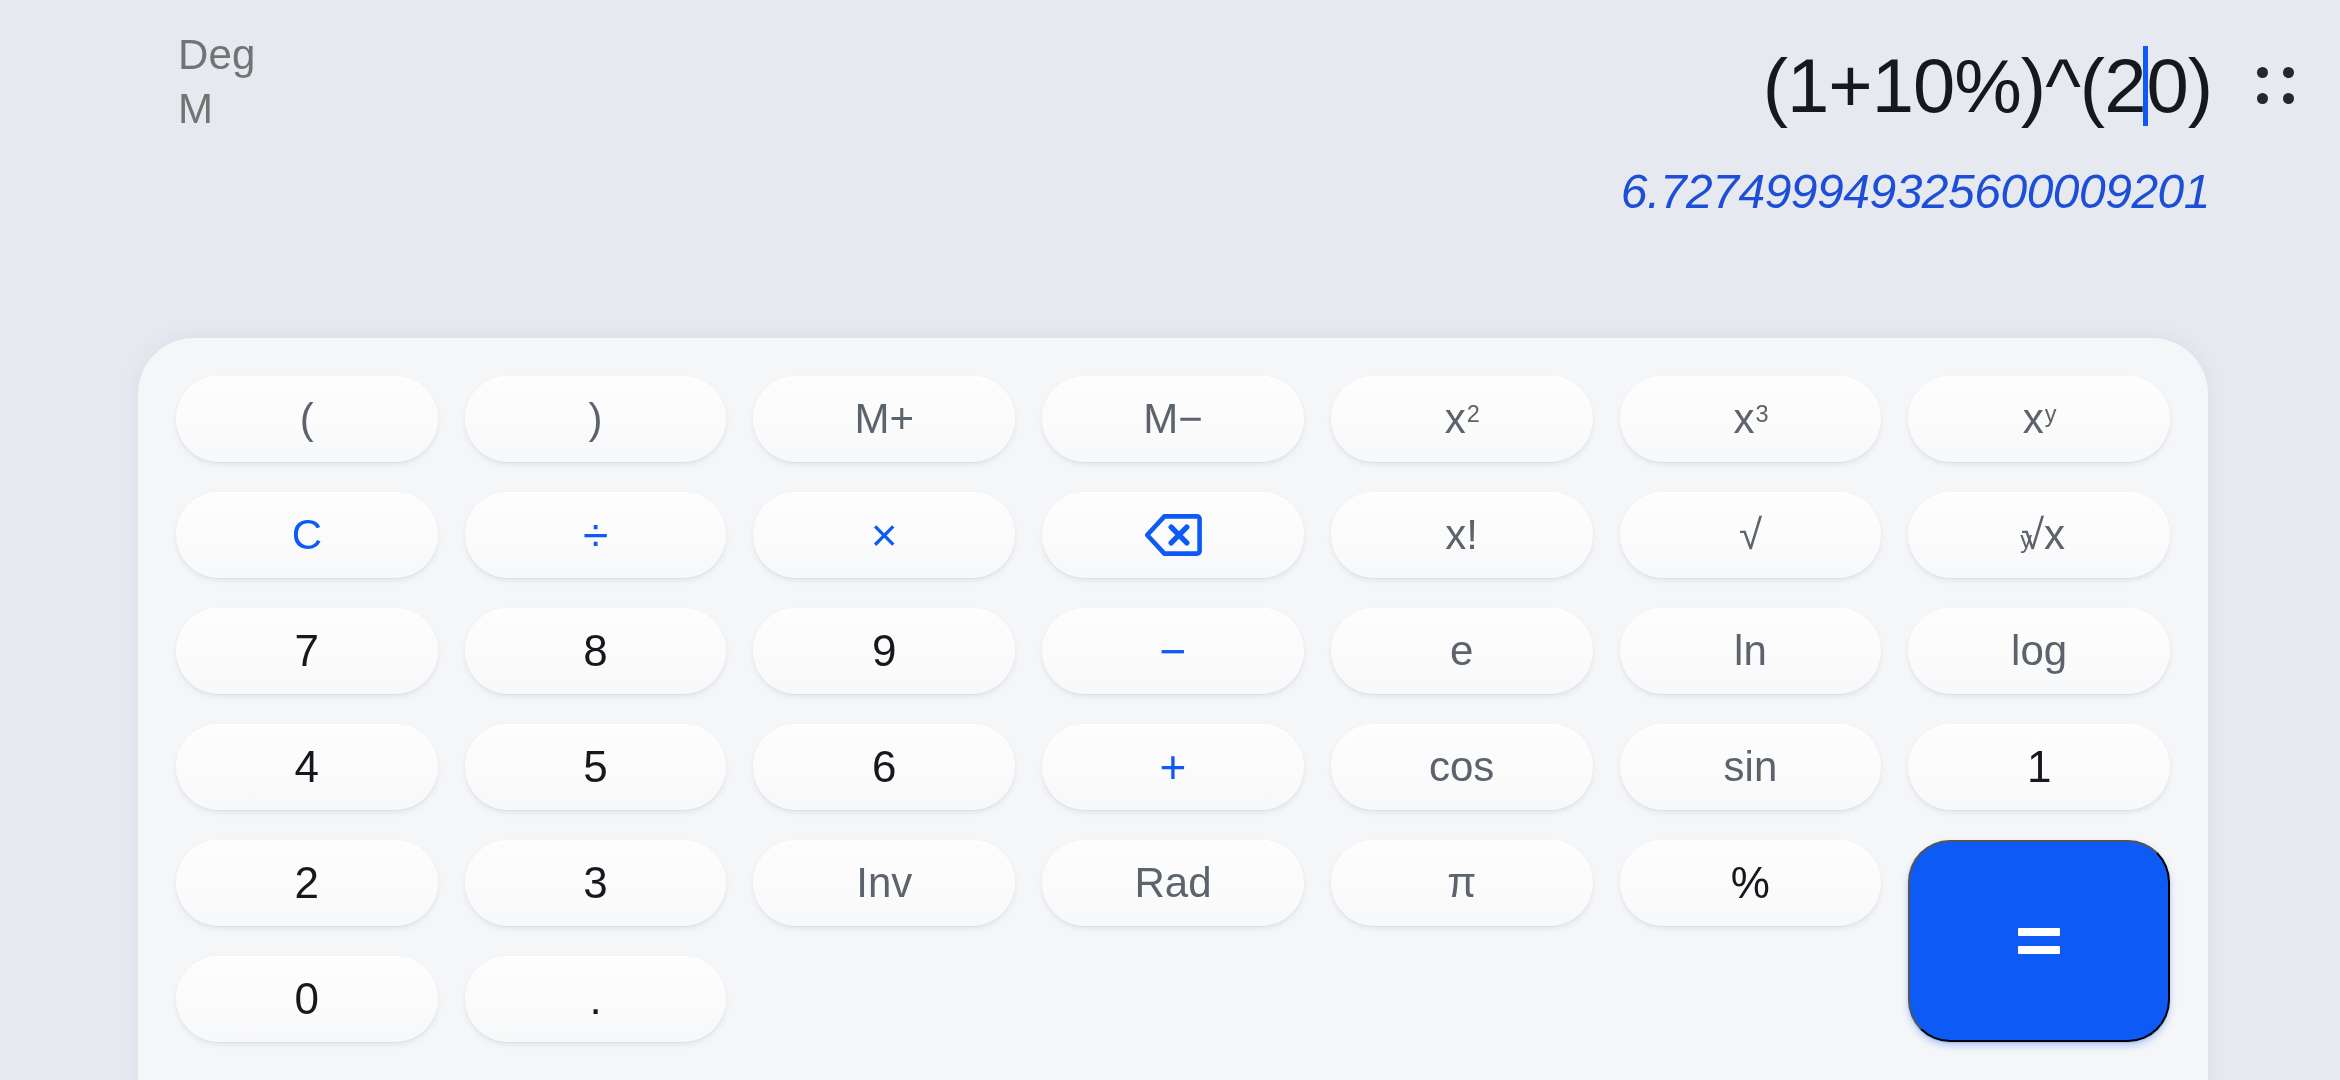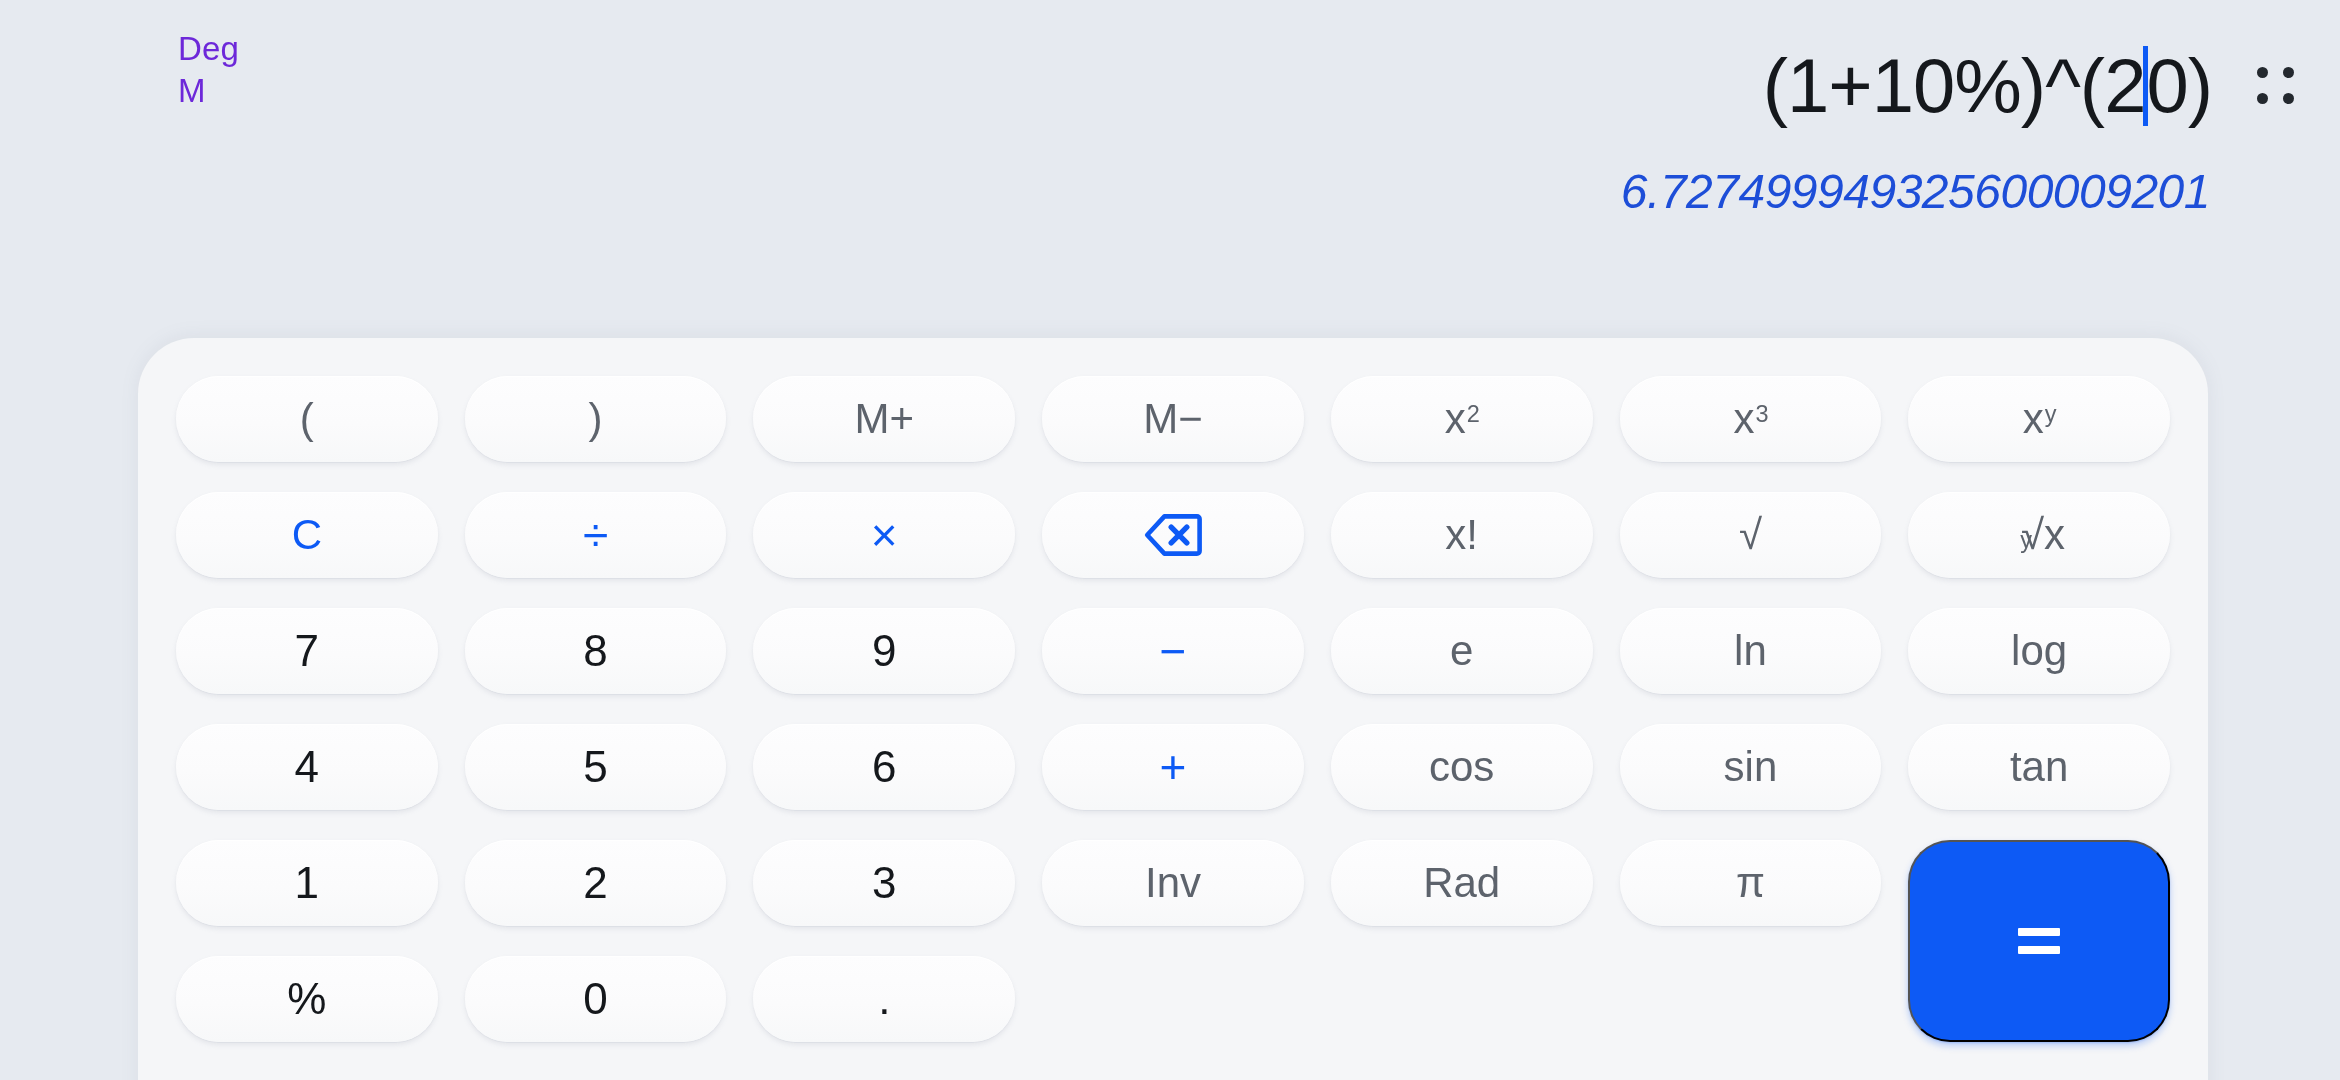--- a/index.html
+++ b/index.html
@@ -27,22 +27,22 @@
 
   #mode-indicators {
     position: absolute;
     left: 178px;
     top: 28px;
     display: flex;
     flex-direction: column;
     line-height: 1.28;
   }
   .mode-chip {
-    font-size: 33px;
-    color: #6d28d9;
+    font-size: 42px;
+    color: #737373;
     letter-spacing: .2px;
   }
 
   #expression-row {
     position: absolute;
     right: 128px;
     top: 44px;
     display: flex;
     align-items: flex-start;
   }
@@ -317,23 +317,20 @@
     <button class="key accent op">
         <span class="lbl">+</span>
       </button>
 
     <button class="key">
         <span class="lbl">cos</span>
       </button>
     <button class="key">
         <span class="lbl">sin</span>
       </button>
-    <button class="key">
-        <span class="lbl">tan</span>
-      </button>
     <button class="key digit">
         <span class="lbl">1</span>
       </button>
     <button class="key digit">
         <span class="lbl">2</span>
       </button>
     <button class="key digit">
         <span class="lbl">3</span>
       </button>
 

